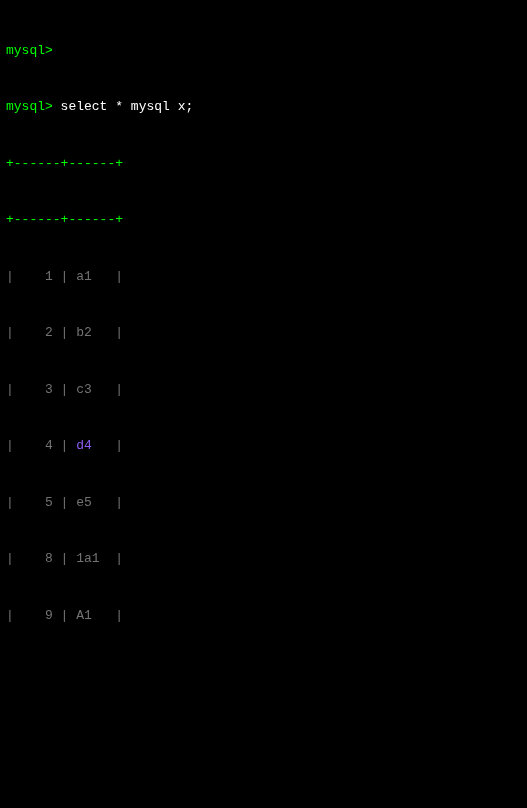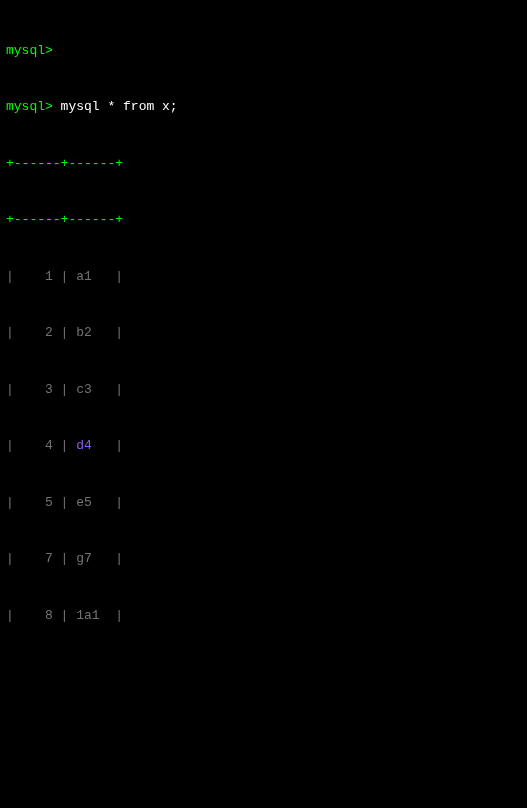--- a/index.html
+++ b/index.html
@@ -24,30 +24,30 @@
     .col-header { color: #00ffff; }
     .cell { color: #737373; }
     .highlight-d { color: #8b5cf6; }
     .line { display: block; }
   </style>
 </head>
 <body>
 
 <div class="terminal">
   <span class="line"><span class="prompt">mysql&gt;</span></span>
-  <span class="line"><span class="prompt">mysql&gt;</span><span class="cmd"> mysql * from x;</span></span>
+  <span class="line"><span class="prompt">mysql&gt;</span><span class="cmd"> select * mysql x;</span></span>
   <span class="line"><span class="table-border">+------+------+</span></span>
   <span class="line"><span class="table-border">+------+------+</span></span>
   <span class="line"><span class="cell">|    1 | a1   |</span></span>
   <span class="line"><span class="cell">|    2 | b2   |</span></span>
   <span class="line"><span class="cell">|    3 | c3   |</span></span>
   <span class="line"><span class="cell">|    4 | </span><span class="highlight-d">d4</span><span class="cell">   |</span></span>
   <span class="line"><span class="cell">|    5 | e5   |</span></span>
-  <span class="line"><span class="cell">|    7 | g7   |</span></span>
   <span class="line"><span class="cell">|    8 | 1a1  |</span></span>
+  <span class="line"><span class="cell">|    9 | A1   |</span></span>
   
   
   
   
   
   
   
   
   
   

